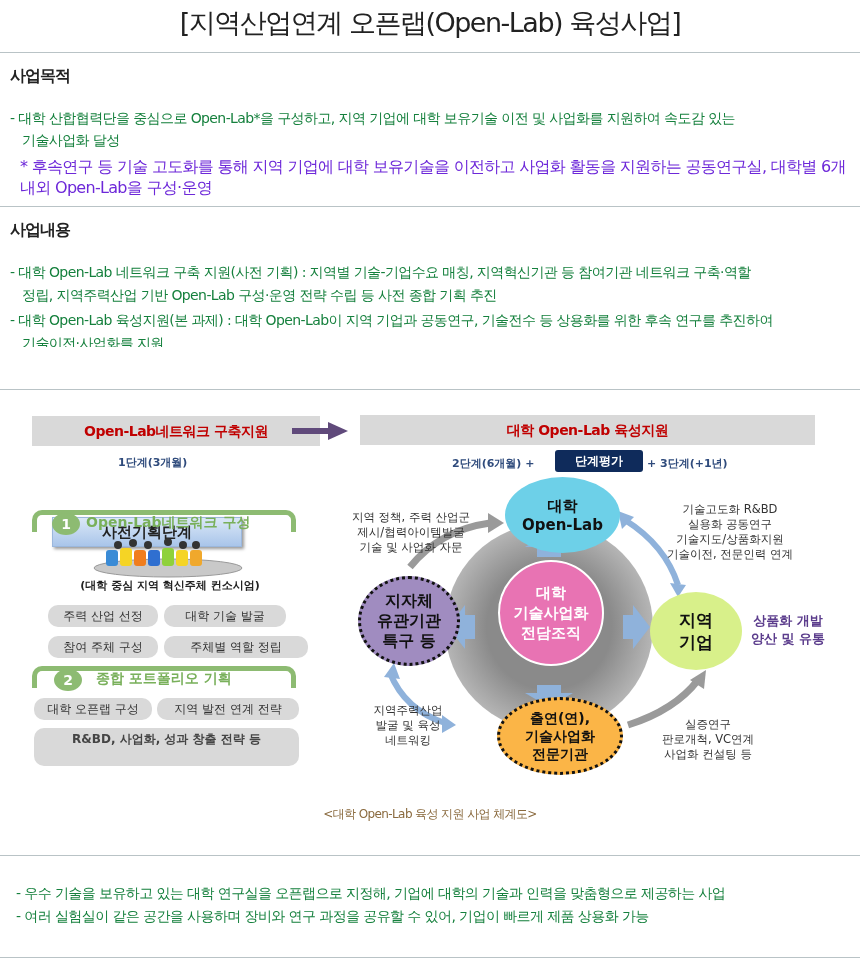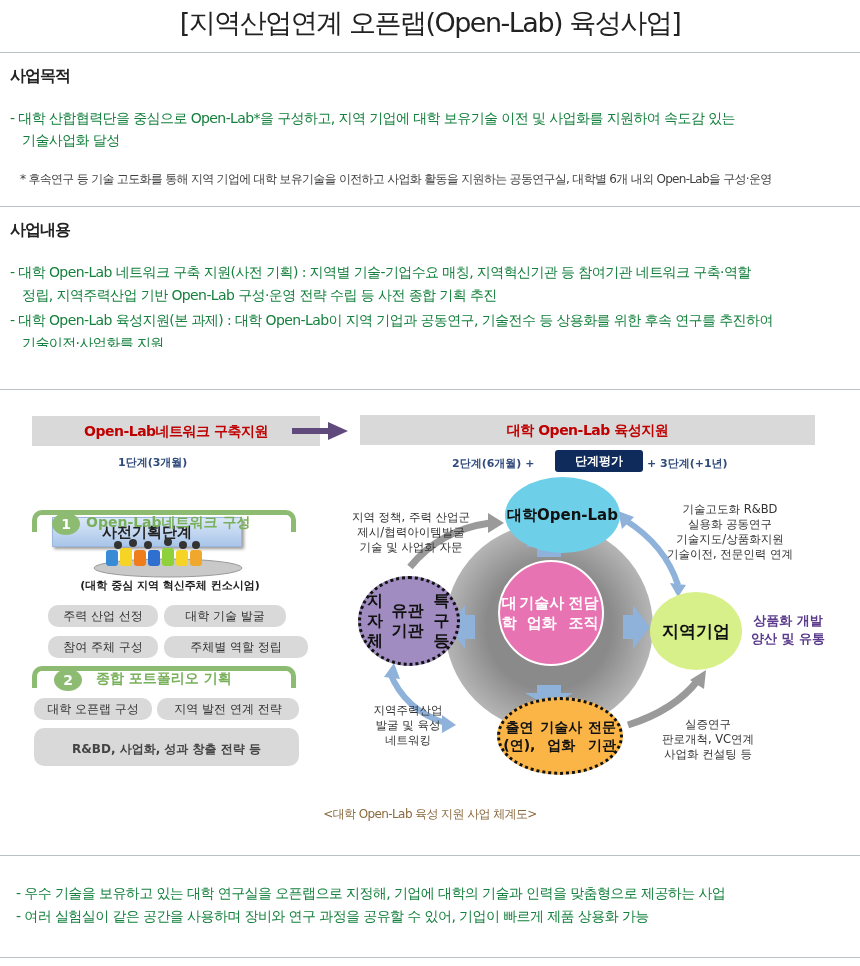--- a/index.html
+++ b/index.html
@@ -16,21 +16,21 @@
   .hr { position: absolute; left: 0; width: 860px; height: 1px; background: #b9c3c6; }
   .sec-h {
     position: absolute; left: 10px; font-size: 16px; font-weight: bold; color: #222;
     letter-spacing: -1px;
   }
   .bullet {
     position: absolute; left: 10px; font-size: 14px; color: #15803d; line-height: 21px;
     letter-spacing: -0.6px; width: 845px;
   }
   .note {
-    position: absolute; left: 20px; font-size: 12px; color: #404040; letter-spacing: -0.7px; margin-top: 14px;
+    position: absolute; left: 20px; font-size: 16px; color: #6d28d9; letter-spacing: -0.7px;
   }
   .clip { overflow: hidden; }
 
   
   .dg { position: absolute; }
   .hdr-box {
     position: absolute; background: #d9d9d9; color: #c00000; font-weight: bold;
     font-size: 14px; text-align: center; line-height: 30px; letter-spacing: -0.5px;
   }
   .stage-txt { position: absolute; font-size: 11px; font-weight: bold; color: #2f4b7c; }
@@ -53,21 +53,21 @@
   .green-label { position: absolute; color: #79b05b; font-size: 14px; font-weight: bold; }
   .gray-cell {
     position: absolute; background: #d9d9d9; font-size: 12px; color: #333;
     text-align: center; line-height: 22px; border-radius: 10px;
   }
   .consort { position: absolute; left: 60px; top: 578px; width: 220px; text-align: center;
     font-size: 11px; font-weight: bold; color: #222; }
 
   .circle {
     position: absolute; border-radius: 50%; text-align: center; display: flex;
-    flex-direction: row; align-items: center; justify-content: center; font-weight: bold;
+    flex-direction: column; align-items: center; justify-content: center; font-weight: bold;
   }
   .txt-sm { position: absolute; font-size: 11.5px; color: #333; text-align: center; line-height: 15px; }
   .caption {
     position: absolute; left: 0; top: 806px; width: 860px; text-align: center;
     font-size: 12px; color: #8a6a3e; letter-spacing: -0.6px;
   }
 </style>
 </head>
 <body>
 
@@ -125,21 +125,21 @@
   <div class="gray-cell" style="left:164px; top:605px; width:122px">대학 기술 발굴</div>
   <div class="gray-cell" style="left:48px; top:636px; width:110px">참여 주체 구성</div>
   <div class="gray-cell" style="left:164px; top:636px; width:144px">주체별 역할 정립</div>
 
   <div class="green-bar" style="top:666px"></div>
   <div class="num-circle" style="left:54px; top:669px">2</div>
   <div class="green-label" style="left:96px; top:670px">종합 포트폴리오 기획</div>
 
   <div class="gray-cell" style="left:34px; top:698px; width:118px">대학 오픈랩 구성</div>
   <div class="gray-cell" style="left:157px; top:698px; width:142px">지역 발전 연계 전략</div>
-  <div class="gray-cell" style="left:34px; top:728px; width:265px; height:38px; line-height:16px; padding-top:13px; font-weight:bold; color:#444">
+  <div class="gray-cell" style="left:34px; top:728px; width:265px; height:38px; line-height:16px; padding-top:3px; font-weight:bold; color:#444">
     <div>R&amp;BD, 사업화, 성과 창출 전략 등</div>
   </div>
 
   <div class="hdr-box" style="left:360px; top:415px; width:455px; height:30px">대학 Open-Lab 육성지원</div>
   <div class="stage-txt" style="left:452px; top:456px">2단계(6개월) +</div>
   <div style="position:absolute; left:555px; top:450px; width:88px; height:22px; background:#0f2b5b; color:#fff; border-radius:3px; font-size:12px; font-weight:bold; text-align:center; line-height:22px">단계평가</div>
   <div class="stage-txt" style="left:647px; top:456px">+ 3단계(+1년)</div>
 
   <svg class="dg" style="left:330px; top:475px" width="520" height="320">
     <defs>

